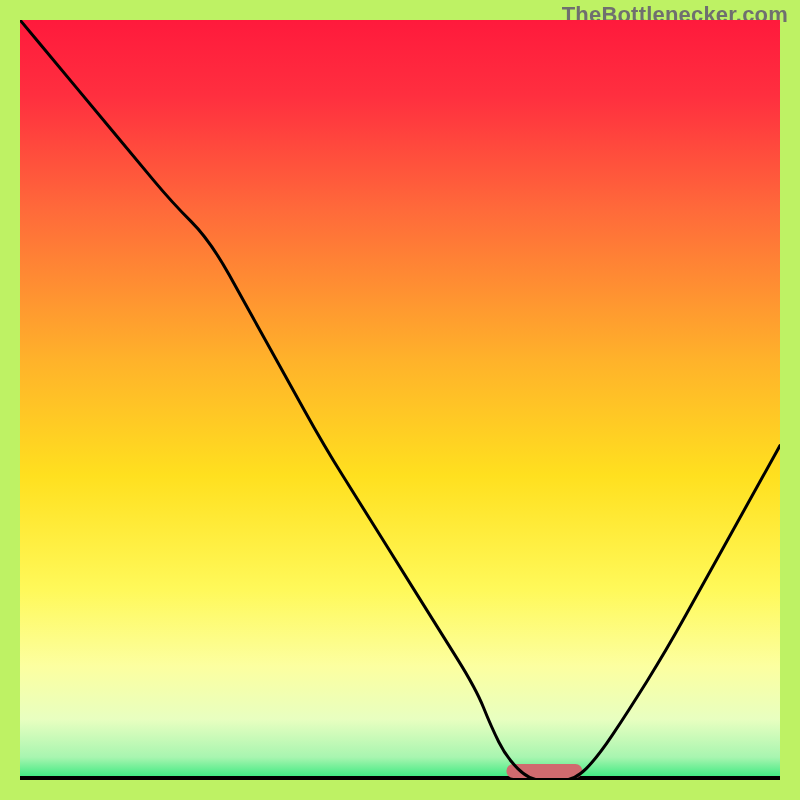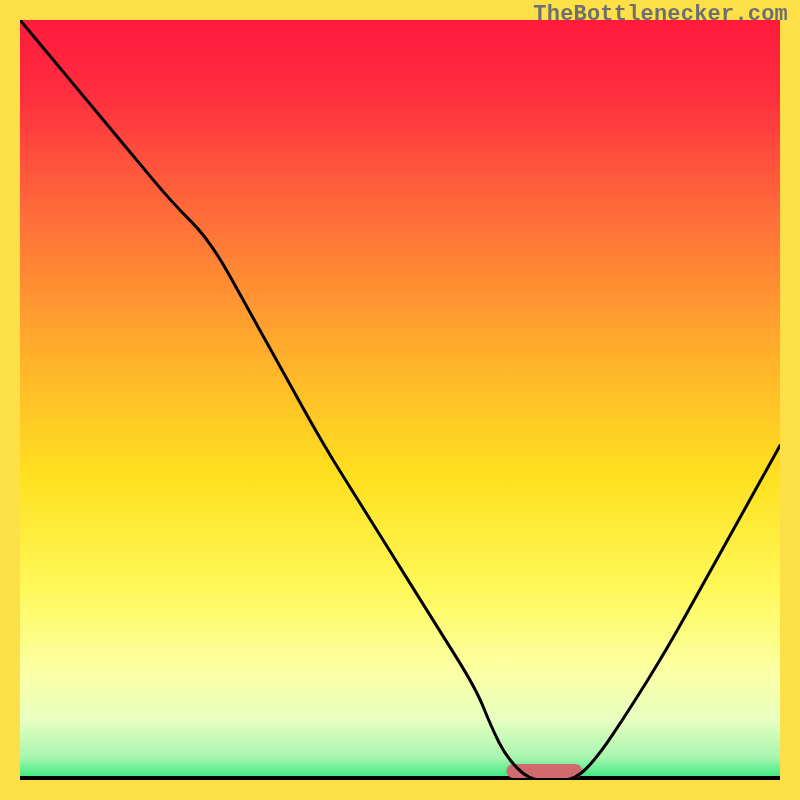--- a/index.html
+++ b/index.html
@@ -7,22 +7,21 @@
     padding: 0;
     width: 800px;
     height: 800px;
     background: #000;
     overflow: hidden;
     font-family: Arial, Helvetica, sans-serif;
   }
   .frame {
     position: absolute;
     inset: 0;
-    background: #fde047;
-    font-family: Liberation Mono, monospace;
+    background: #bef264;
   }
   .plot {
     position: absolute;
     left: 20px;
     top: 20px;
     width: 760px;
     height: 760px;
     overflow: hidden;
   }
   .plot svg {

